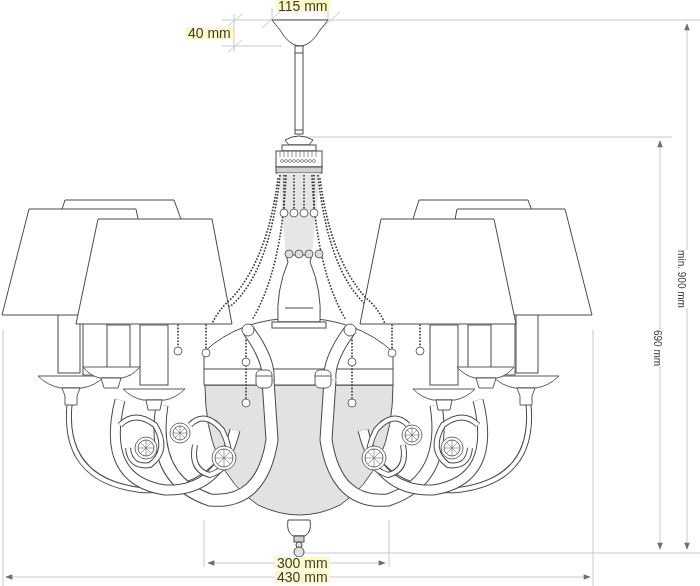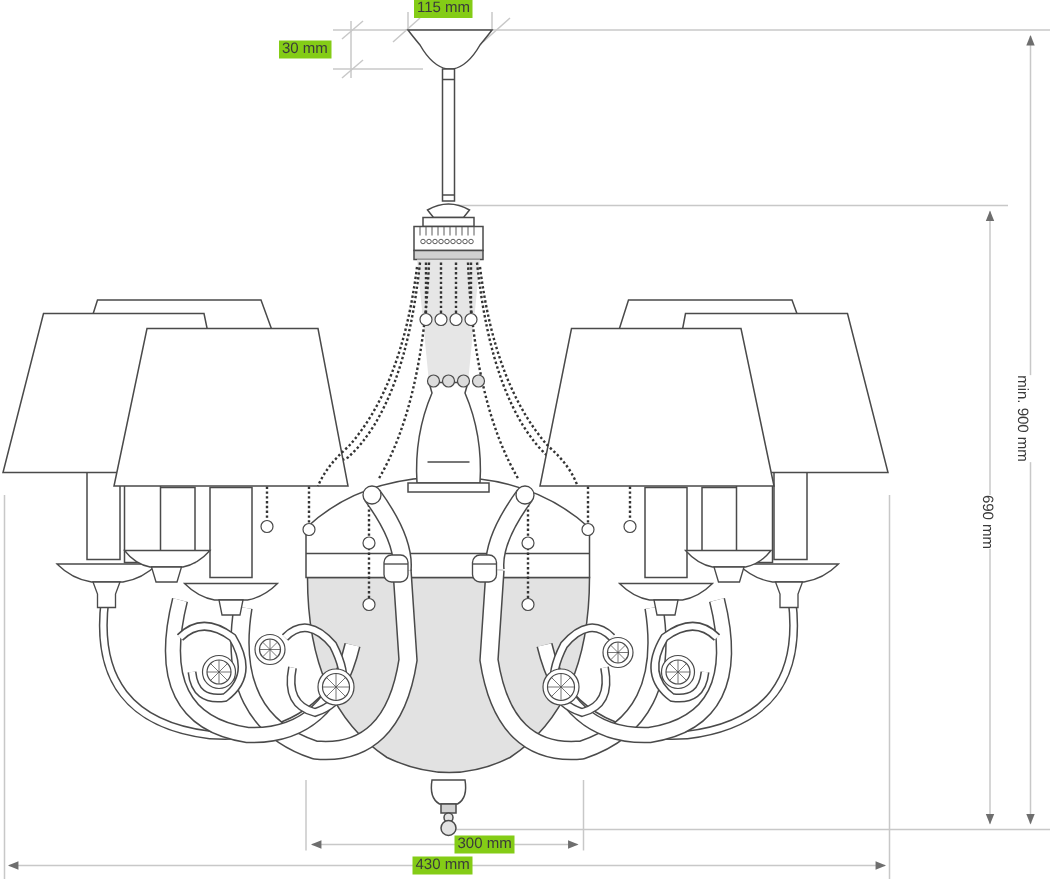--- a/index.html
+++ b/index.html
@@ -1,18 +1,18 @@
 <!DOCTYPE html>
 <html><head>
 <meta charset="utf-8">
 <style>
   html, body { margin: 0; padding: 0; background: #ffffff; }
   body { width: 700px; height: 586px; position: relative; overflow: hidden; font-family: "Liberation Sans", sans-serif; }
   #drawing { position: absolute; left: 0; top: 0; }
-  .lbl { position: absolute; font-size: 10px; color: #3a3a3a; background: #84cc16; padding: 0 2px; line-height: 12px; white-space: nowrap; }
+  .lbl { position: absolute; font-size: 14px; color: #3a3a3a; background: #fef9c3; padding: 0 2px; line-height: 12px; white-space: nowrap; }
   .vlbl { position: absolute; font-size: 10px; color: #3a3a3a; background: #fff; padding: 2px 0; line-height: 12px; white-space: nowrap; transform: rotate(90deg); transform-origin: center center; }
 </style>
 </head>
 <body>
 
 <svg id="drawing" width="700" height="586" viewBox="0 0 700 586" xmlns="http://www.w3.org/2000/svg">
   <defs>
     <marker id="arr" viewBox="0 0 10 10" refX="9" refY="5" markerWidth="9" markerHeight="7" orient="auto-start-reverse">
       <path d="M0,1 L10,5 L0,9 z" fill="#6e6e6e"></path>
     </marker>
@@ -238,17 +238,17 @@
     <path d="M381,219 L494,219 L516,324 L360,324 Z"></path>
   </g>
 
   <g fill="none" stroke="#333" stroke-width="1.6" stroke-dasharray="1.6 1.6">
     <path d="M278,178 Q268,258 232,298 Q218,310 212,324"></path>
     <path d="M320,178 Q330,258 366,298 Q380,310 385,324"></path>
   </g>
 </svg>
 
 <div class="lbl" style="left:276px; top:0px;">115 mm</div>
-<div class="lbl" style="left:186px; top:27px;">30 mm</div>
+<div class="lbl" style="left:186px; top:27px;">40 mm</div>
 <div class="vlbl" style="left:652px; top:271px;">min. 900 mm</div>
 <div class="vlbl" style="left:639px; top:340px;">690 mm</div>
-<div class="lbl" style="left:275px; top:557px;margin-left:28px;">300 mm</div>
+<div class="lbl" style="left:275px; top:557px;">300 mm</div>
 <div class="lbl" style="left:275px; top:571px;">430 mm</div>
 
 </body></html>

